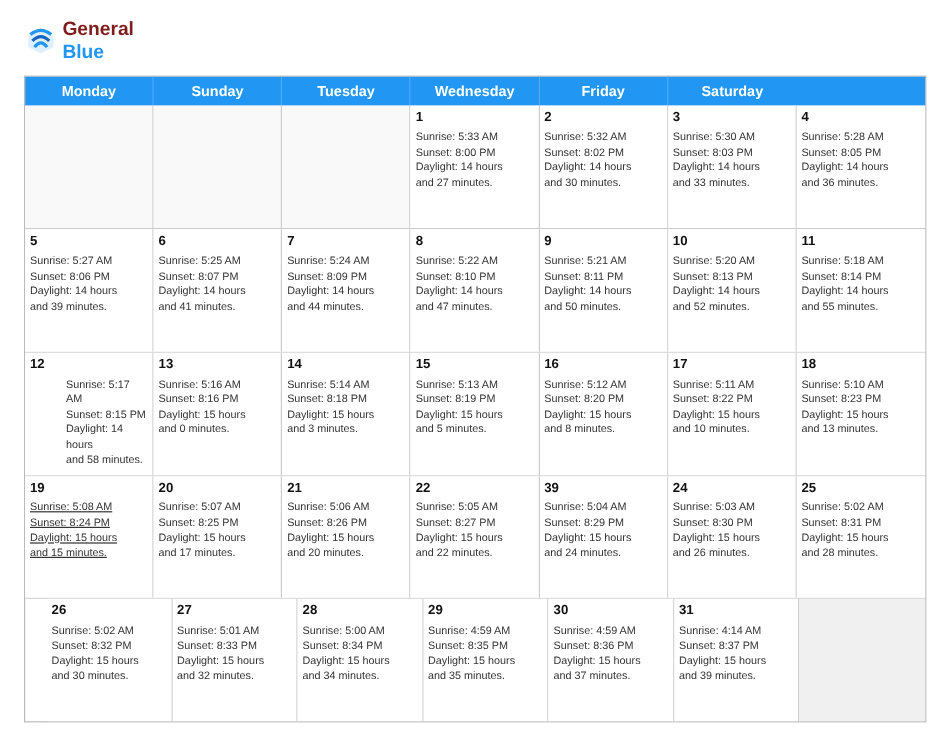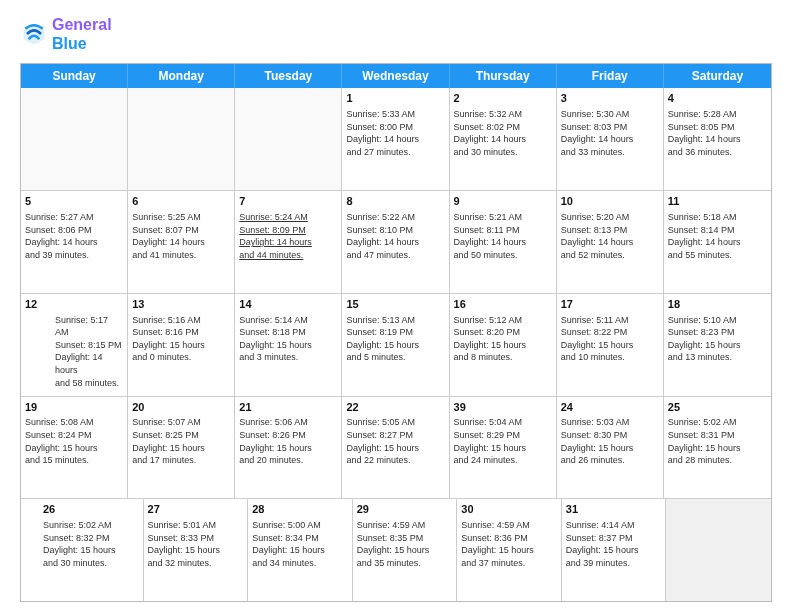--- a/index.html
+++ b/index.html
@@ -108,37 +108,36 @@
   <div class="header">
     <div class="logo">
       <svg class="logo-icon" viewBox="0 0 32 32">
         <rect x="0" y="0" width="32" height="32" rx="3" fill="white"></rect>
         <polygon points="16,4 28,12 28,22 16,28 4,22 4,12" fill="#2196F3" opacity="0.15"></polygon>
         <path d="M6 10 Q16 2 26 10" stroke="#2196F3" stroke-width="3" fill="none"></path>
         <path d="M8 16 Q16 8 24 16" stroke="#1565C0" stroke-width="3" fill="none"></path>
         <path d="M10 22 Q16 14 22 22" stroke="#2196F3" stroke-width="3" fill="none"></path>
       </svg>
       <div>
-        <div style="font-size:16px;font-weight:bold;color:#8b5cf6;line-height:1.2">General</div>
+        <div style="font-size:16px;font-weight:bold;color:#7f1d1d;line-height:1.2">General</div>
         <div style="font-size:16px;font-weight:bold;color:#2196F3;line-height:1.2">Blue</div>
       </div>
     </div>
     <div class="title-block">
       <div class="month-title"></div>
       <div class="location"></div>
     </div>
   </div>
 
   <div class="outer-border">
     <div class="cal-header">
-    <div class="cal-header-cell">Sunday</div>
-        <div class="cal-header-cell">Monday</div>
+    <div class="cal-header-cell">Monday</div>
+        <div class="cal-header-cell">Sunday</div>
         <div class="cal-header-cell">Tuesday</div>
         <div class="cal-header-cell">Wednesday</div>
-        <div class="cal-header-cell">Thursday</div>
         <div class="cal-header-cell">Friday</div>
         <div class="cal-header-cell">Saturday</div>
       </div>
     <div class="cal-body">
     <div class="cal-row">
           <div class="cal-cell empty"></div>
           <div class="cal-cell empty"></div>
           <div class="cal-cell empty"></div>
           <div class="cal-cell">
             <div class="day-num">1</div>
@@ -179,21 +178,21 @@
           </div>
           <div class="cal-cell">
             <div class="day-num">6</div>
             <div class="cell-text" style="white-space: pre-line;">Sunrise: 5:25 AM
 Sunset: 8:07 PM
 Daylight: 14 hours
 and 41 minutes.</div>
           </div>
           <div class="cal-cell">
             <div class="day-num">7</div>
-            <div class="cell-text" style="white-space: pre-line; text-decoration: underline;">Sunrise: 5:24 AM
+            <div class="cell-text" style="white-space: pre-line;">Sunrise: 5:24 AM
 Sunset: 8:09 PM
 Daylight: 14 hours
 and 44 minutes.</div>
           </div>
           <div class="cal-cell">
             <div class="day-num">8</div>
             <div class="cell-text" style="white-space: pre-line;">Sunrise: 5:22 AM
 Sunset: 8:10 PM
 Daylight: 14 hours
 and 47 minutes.</div>
@@ -267,21 +266,21 @@
             <div class="day-num">18</div>
             <div class="cell-text" style="white-space: pre-line;">Sunrise: 5:10 AM
 Sunset: 8:23 PM
 Daylight: 15 hours
 and 13 minutes.</div>
           </div>
         </div>
         <div class="cal-row">
           <div class="cal-cell">
             <div class="day-num">19</div>
-            <div class="cell-text" style="white-space: pre-line;">Sunrise: 5:08 AM
+            <div class="cell-text" style="white-space: pre-line; text-decoration: underline;">Sunrise: 5:08 AM
 Sunset: 8:24 PM
 Daylight: 15 hours
 and 15 minutes.</div>
           </div>
           <div class="cal-cell">
             <div class="day-num">20</div>
             <div class="cell-text" style="white-space: pre-line;">Sunrise: 5:07 AM
 Sunset: 8:25 PM
 Daylight: 15 hours
 and 17 minutes.</div>

